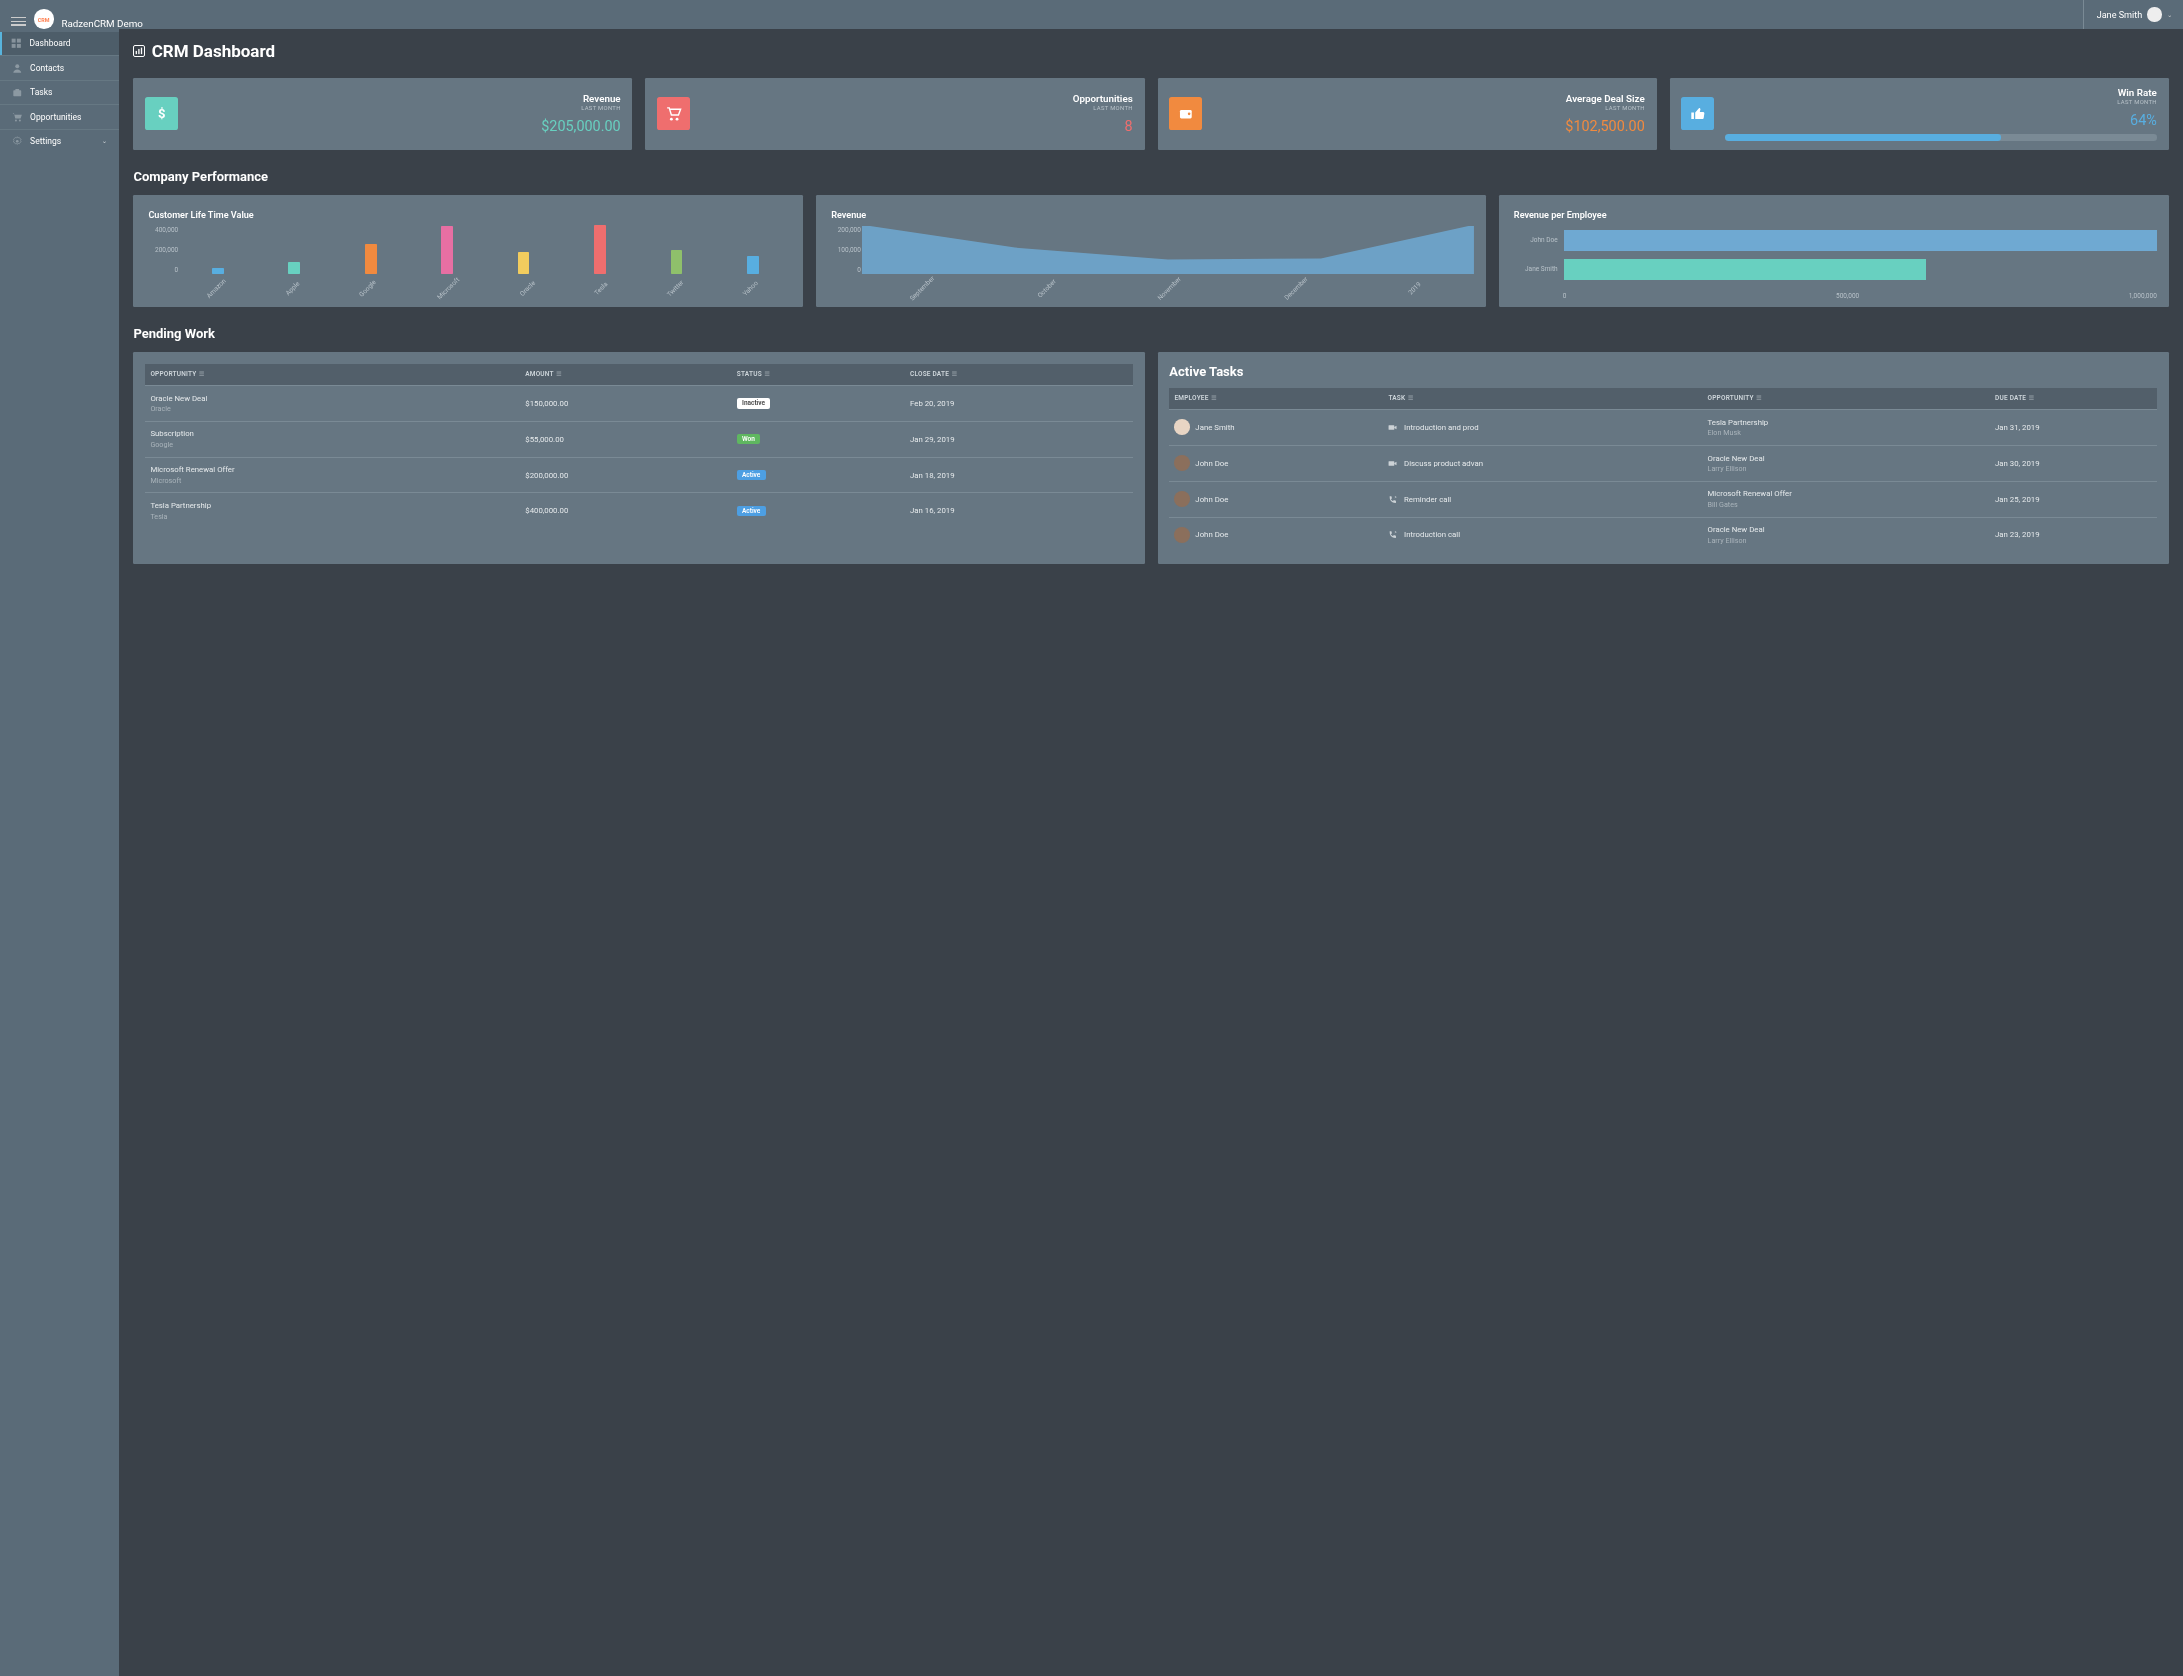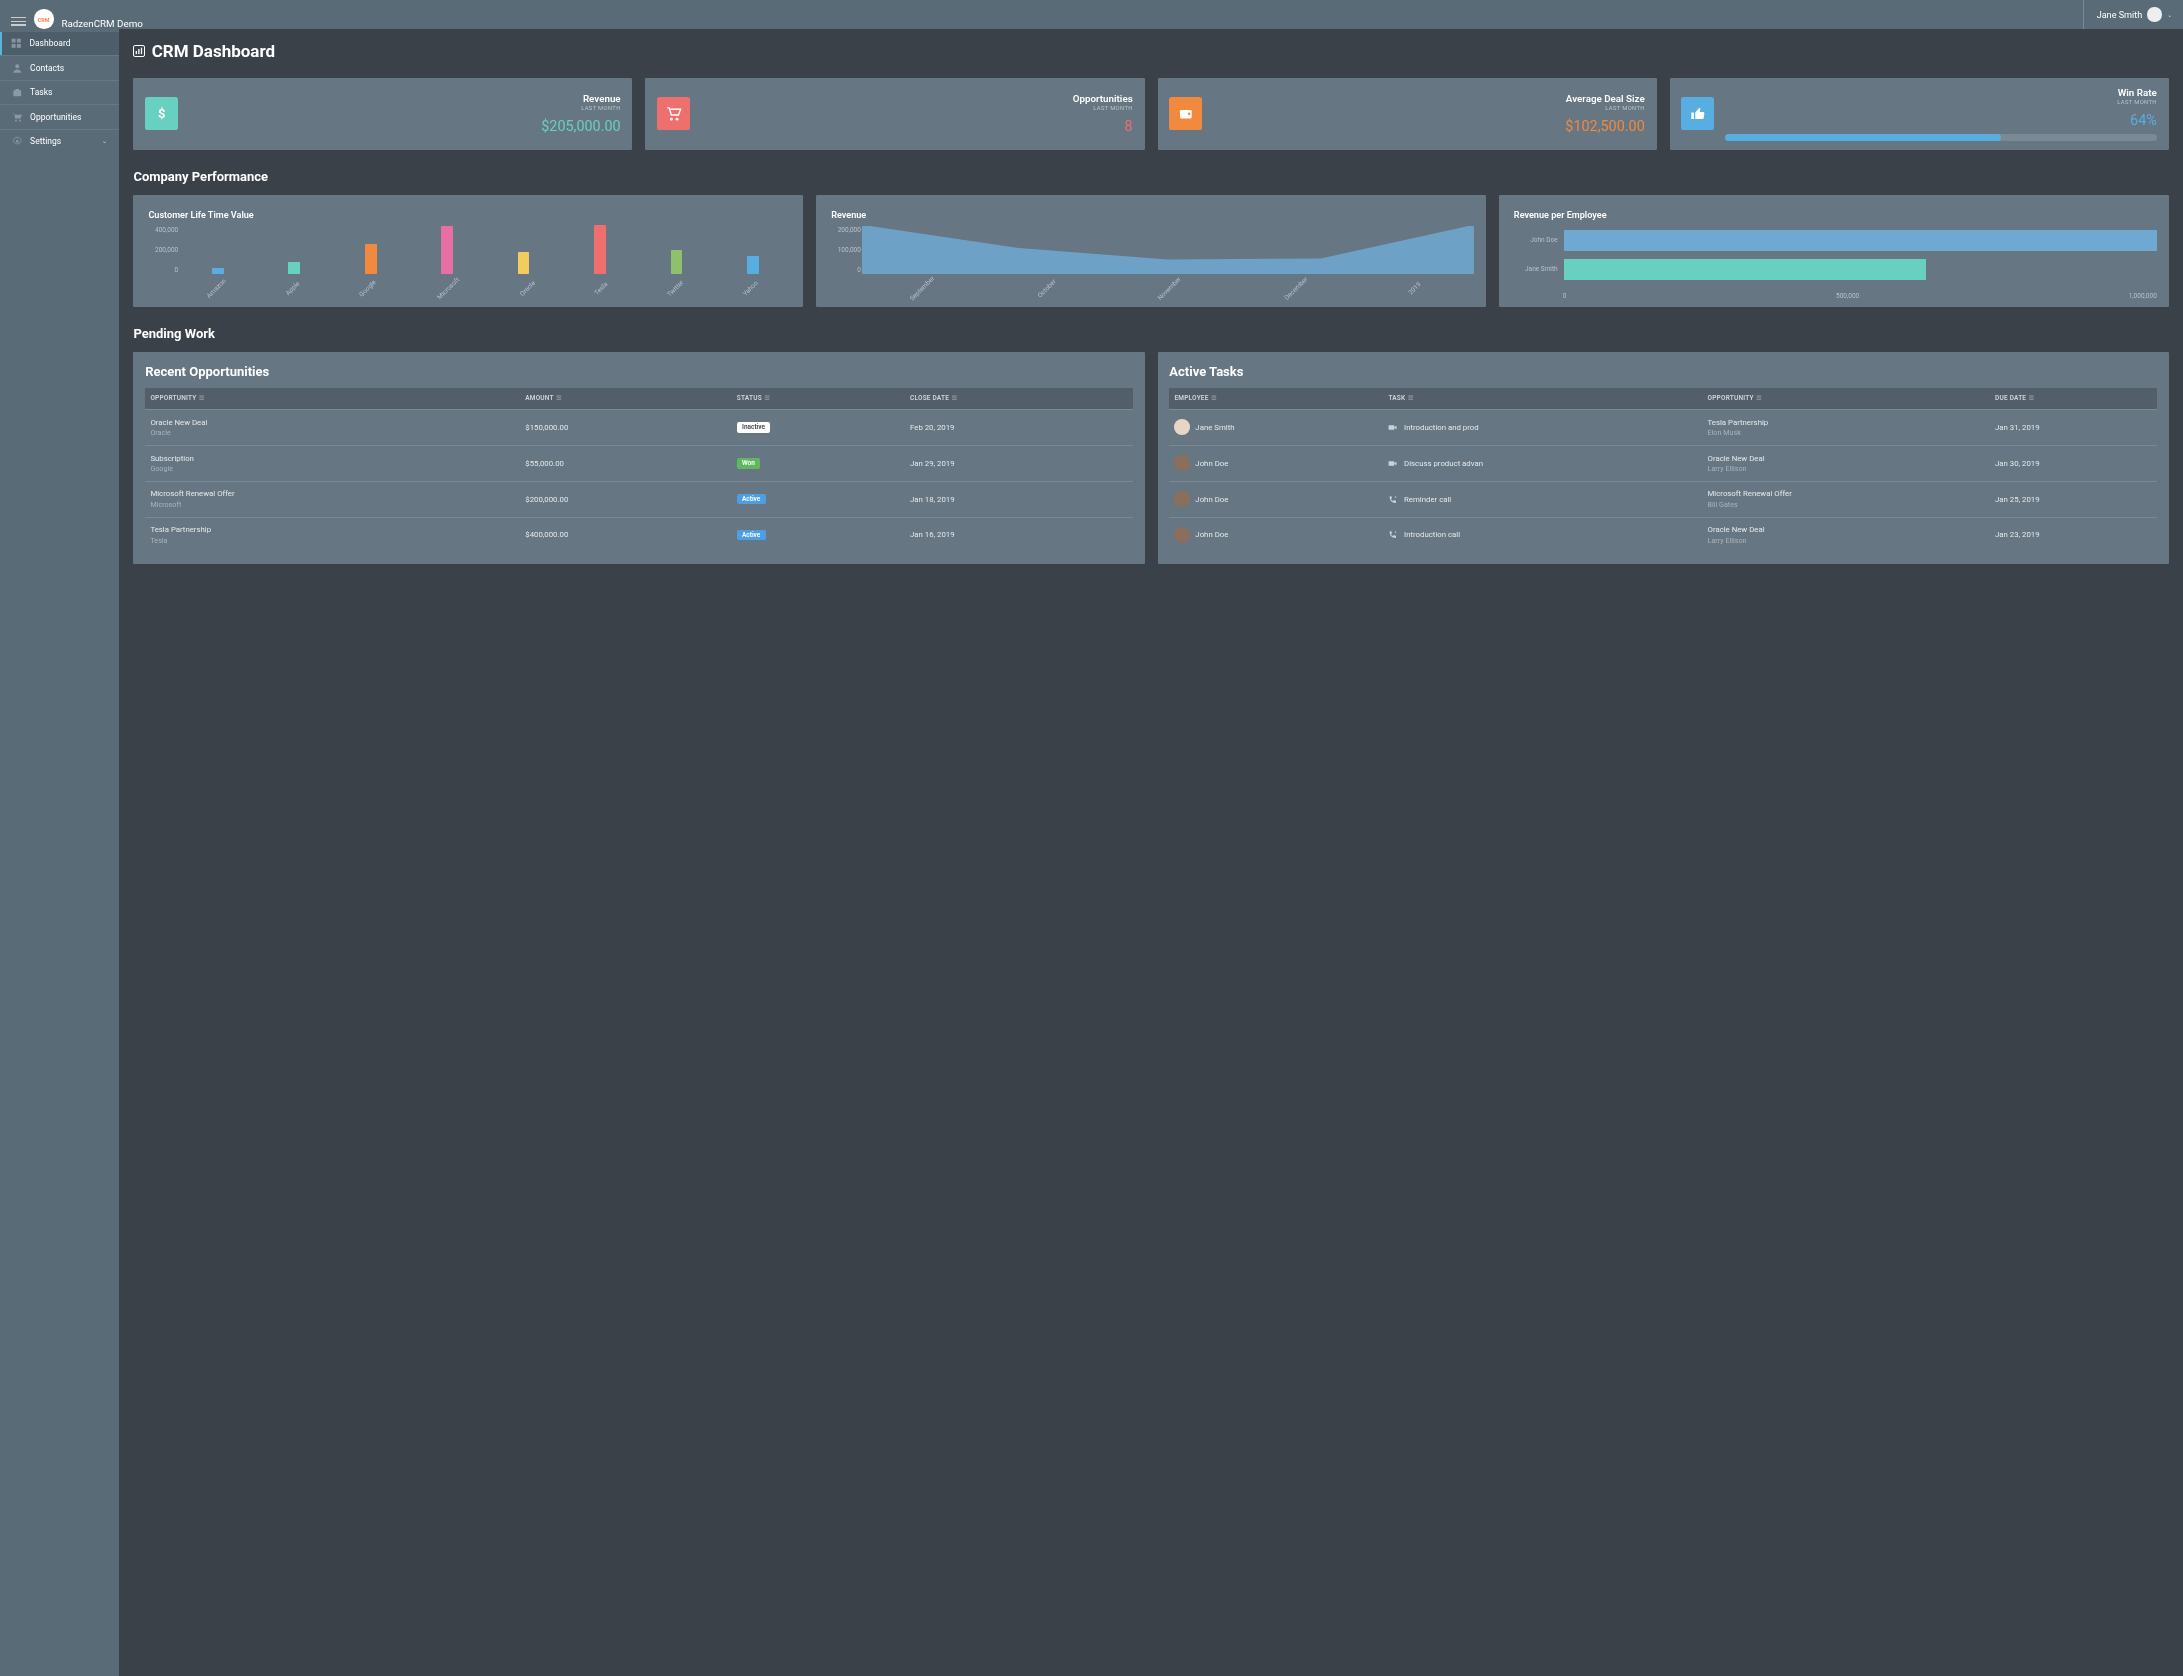--- a/index.html
+++ b/index.html
@@ -287,21 +287,20 @@
               <span>0</span>
               <span>500,000</span>
               <span>1,000,000</span>
             </div>
     </div>
   </div>
 
   <h2 class="section-title">Pending Work</h2>
   <div class="pending-row">
     <div class="table-card">
-      <div class="table-title">Recent Opportunities</div>
       <table>
         <thead>
                 <tr id="opp-head">
                   <th>OPPORTUNITY<span class="sort">☰</span></th>
                   <th>AMOUNT<span class="sort">☰</span></th>
                   <th>STATUS<span class="sort">☰</span></th>
                   <th>CLOSE DATE<span class="sort">☰</span></th>
                 </tr>
               </thead>
         <tbody id="opp-body">

